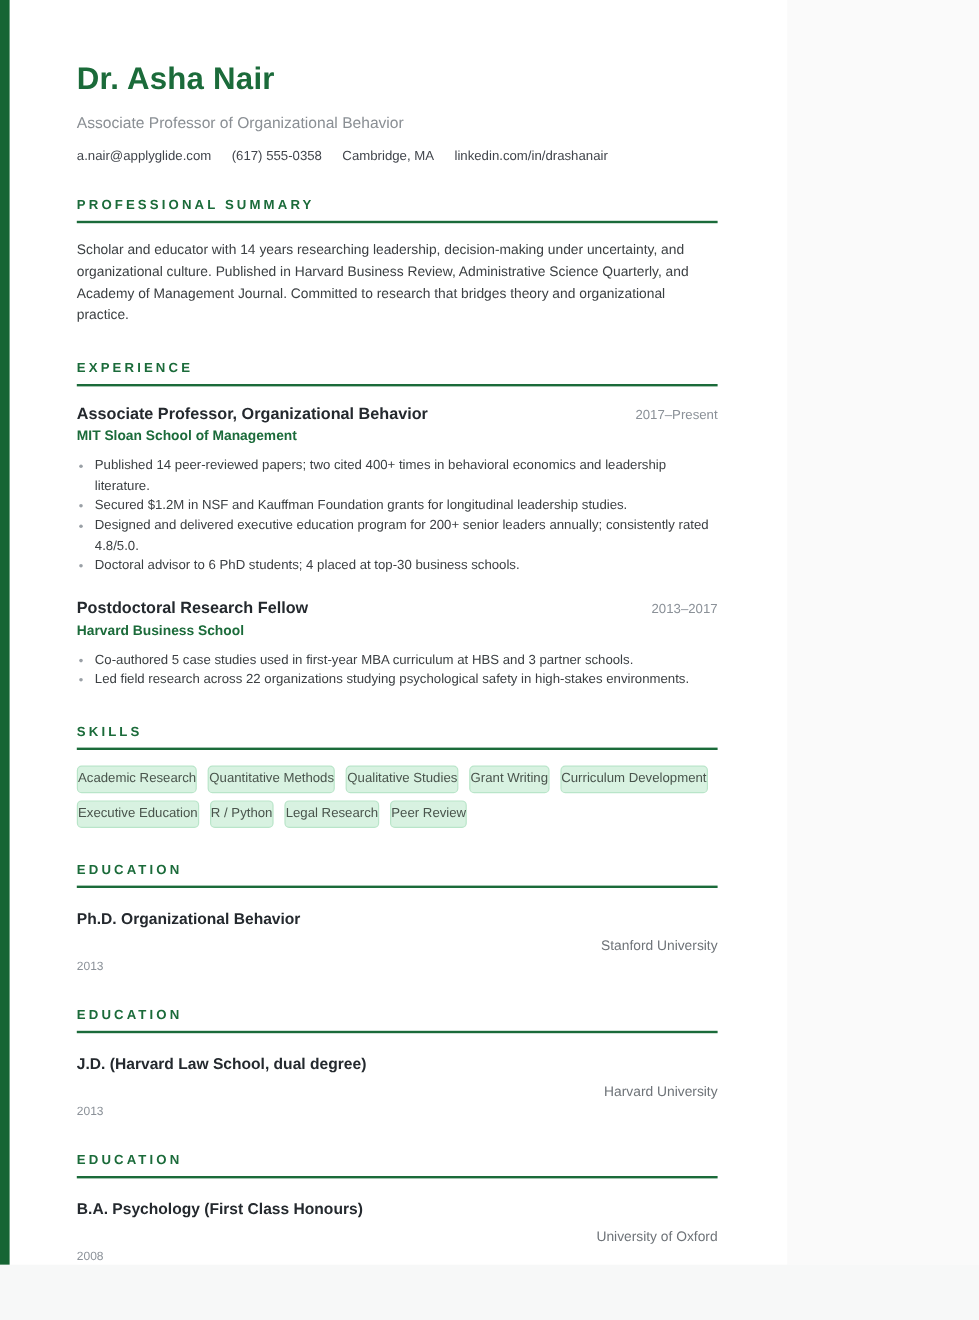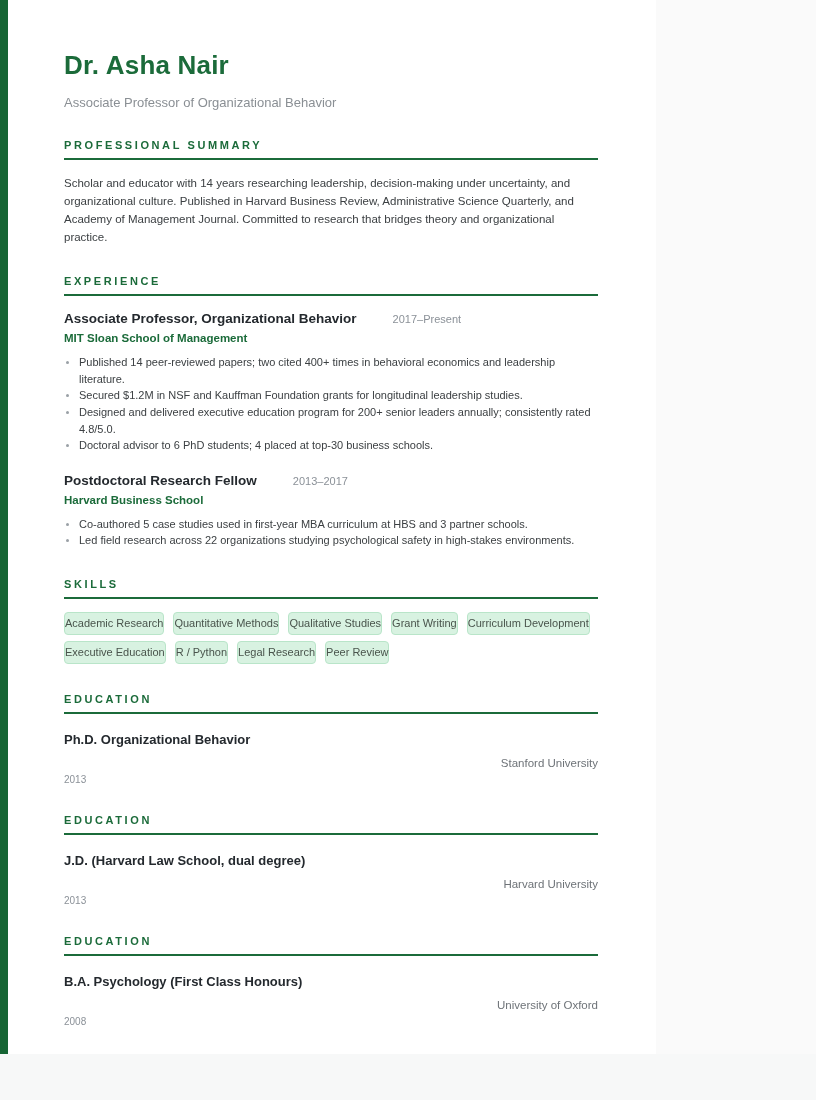--- a/index.html
+++ b/index.html
@@ -43,21 +43,21 @@
   .section-heading{
     font-size:11px;font-weight:bold;color:var(--accent);
     letter-spacing:2.6px;
   }
   .rule{border-bottom:2px solid var(--accent);margin-top:7px;}
   .summary-text{
     margin-top:14px;font-size:11.5px;line-height:18px;color:var(--text);
   }
   .job{margin-top:15px;}
   .job + .job{margin-top:19px;}
-  .job-header{display:flex;align-items:baseline;}
+  .job-header{display:flex;justify-content:space-between;align-items:baseline;}
   .job-title{font-size:13.5px;font-weight:bold;color:var(--dark);}
   .job-dates{font-size:11px;color:var(--faint);white-space:nowrap;margin-left:36px;}
   .job-company{margin-top:6px;font-size:11.5px;font-weight:bold;color:var(--accent);}
   ul.bullets{margin-top:10px;list-style:none;}
   ul.bullets li{
     position:relative;padding-left:15px;
     font-size:11px;line-height:16.6px;color:var(--text);
   }
   ul.bullets li::before{
     content:"";position:absolute;left:2px;top:7px;
@@ -75,20 +75,26 @@
   .below-page{width:816px;height:46px;background:#f7f8f8;}
 </style>
 </head>
 <body>
 
 <div class="page">
 
   <h1 class="name">Dr. Asha Nair</h1>
   <div class="subtitle">Associate Professor of Organizational Behavior</div>
 
+  <div class="contact">
+    <span>a.nair@applyglide.com</span>
+    <span>(617) 555-0358</span>
+    <span>Cambridge, MA</span>
+    <span>linkedin.com/in/drashanair</span>
+  </div>
 
   <div class="section">
     <div class="section-heading">PROFESSIONAL SUMMARY</div>
     <div class="rule"></div>
     <p class="summary-text">Scholar and educator with 14 years researching leadership, decision-making under uncertainty, and organizational culture. Published in Harvard Business Review, Administrative Science Quarterly, and Academy of Management Journal. Committed to research that bridges theory and organizational practice.</p>
   </div>
 
   <div class="section">
     <div class="section-heading">EXPERIENCE</div>
     <div class="rule"></div>

